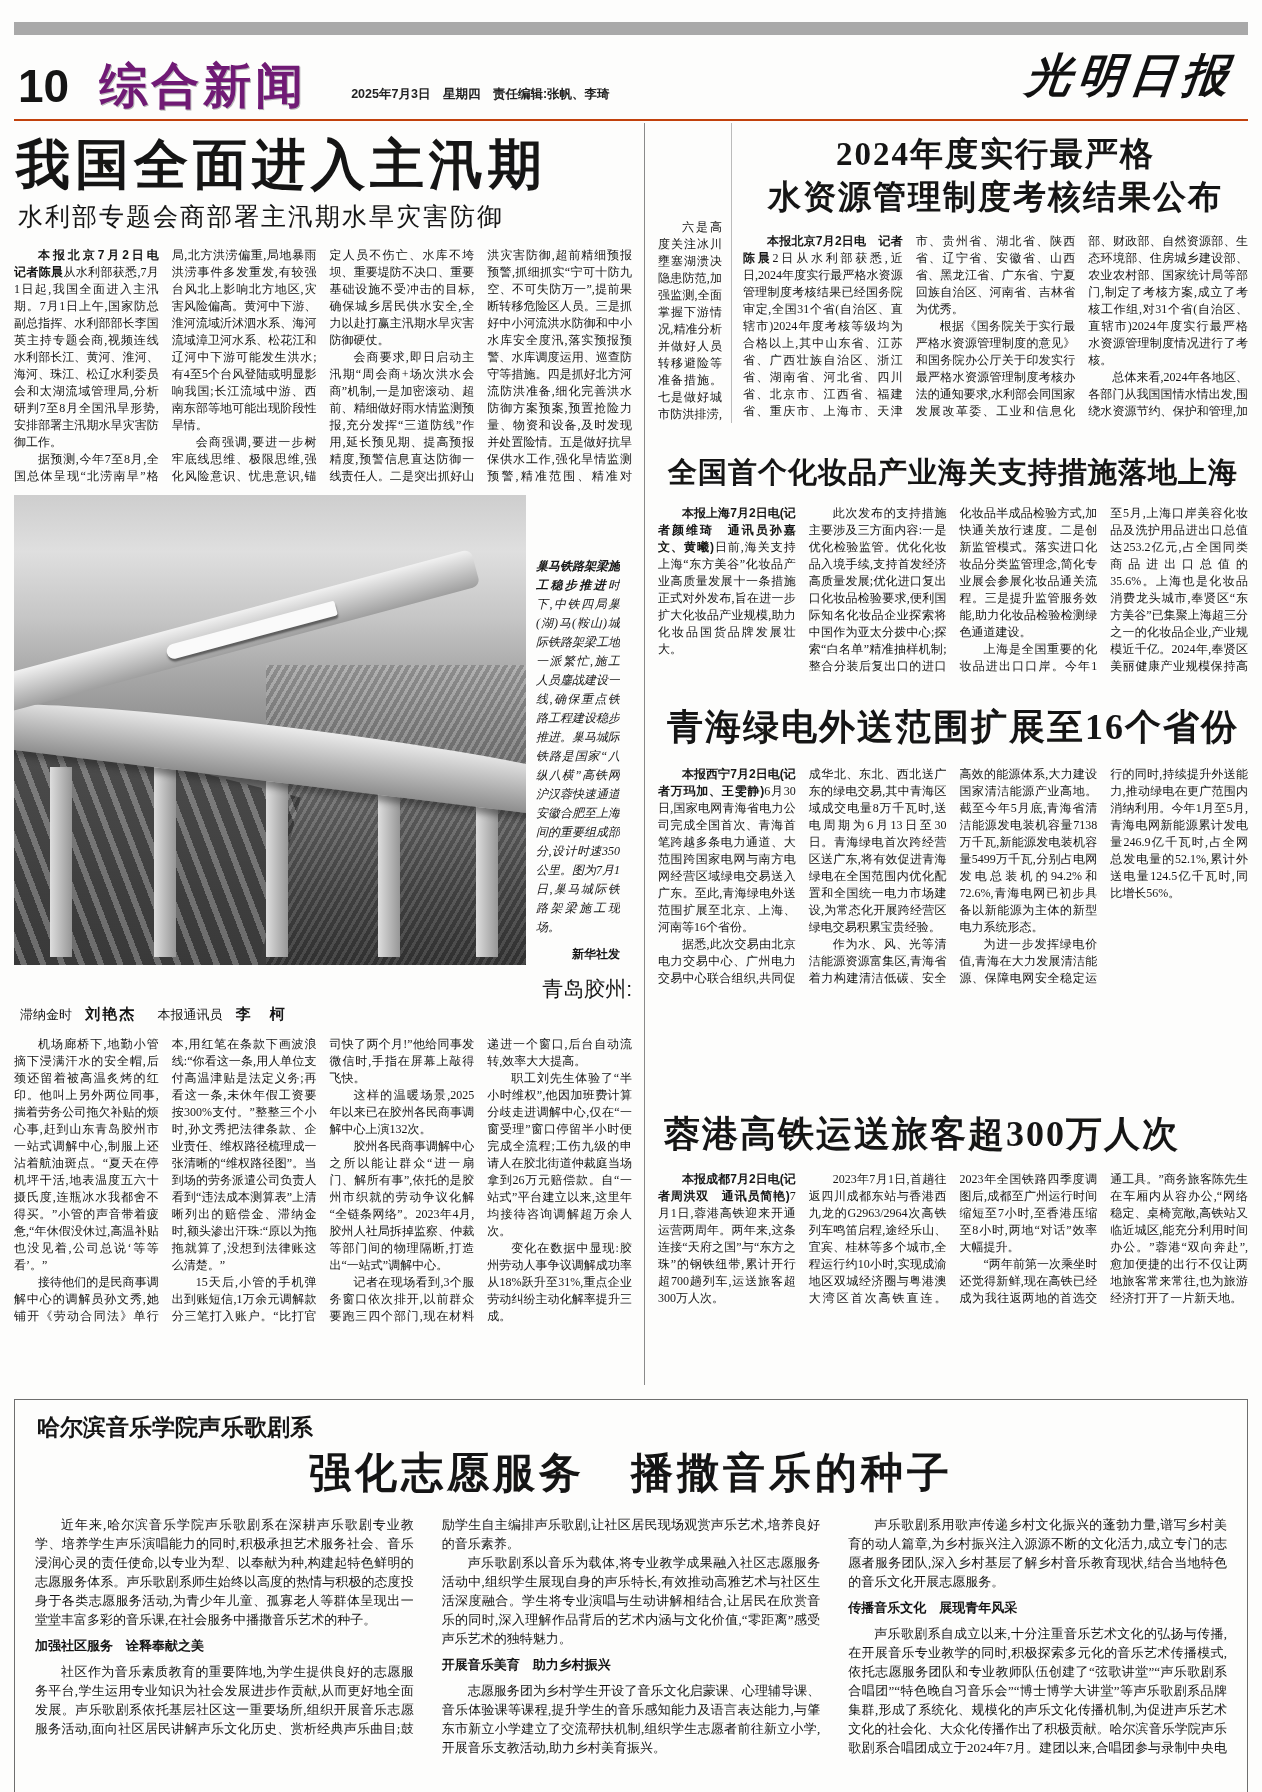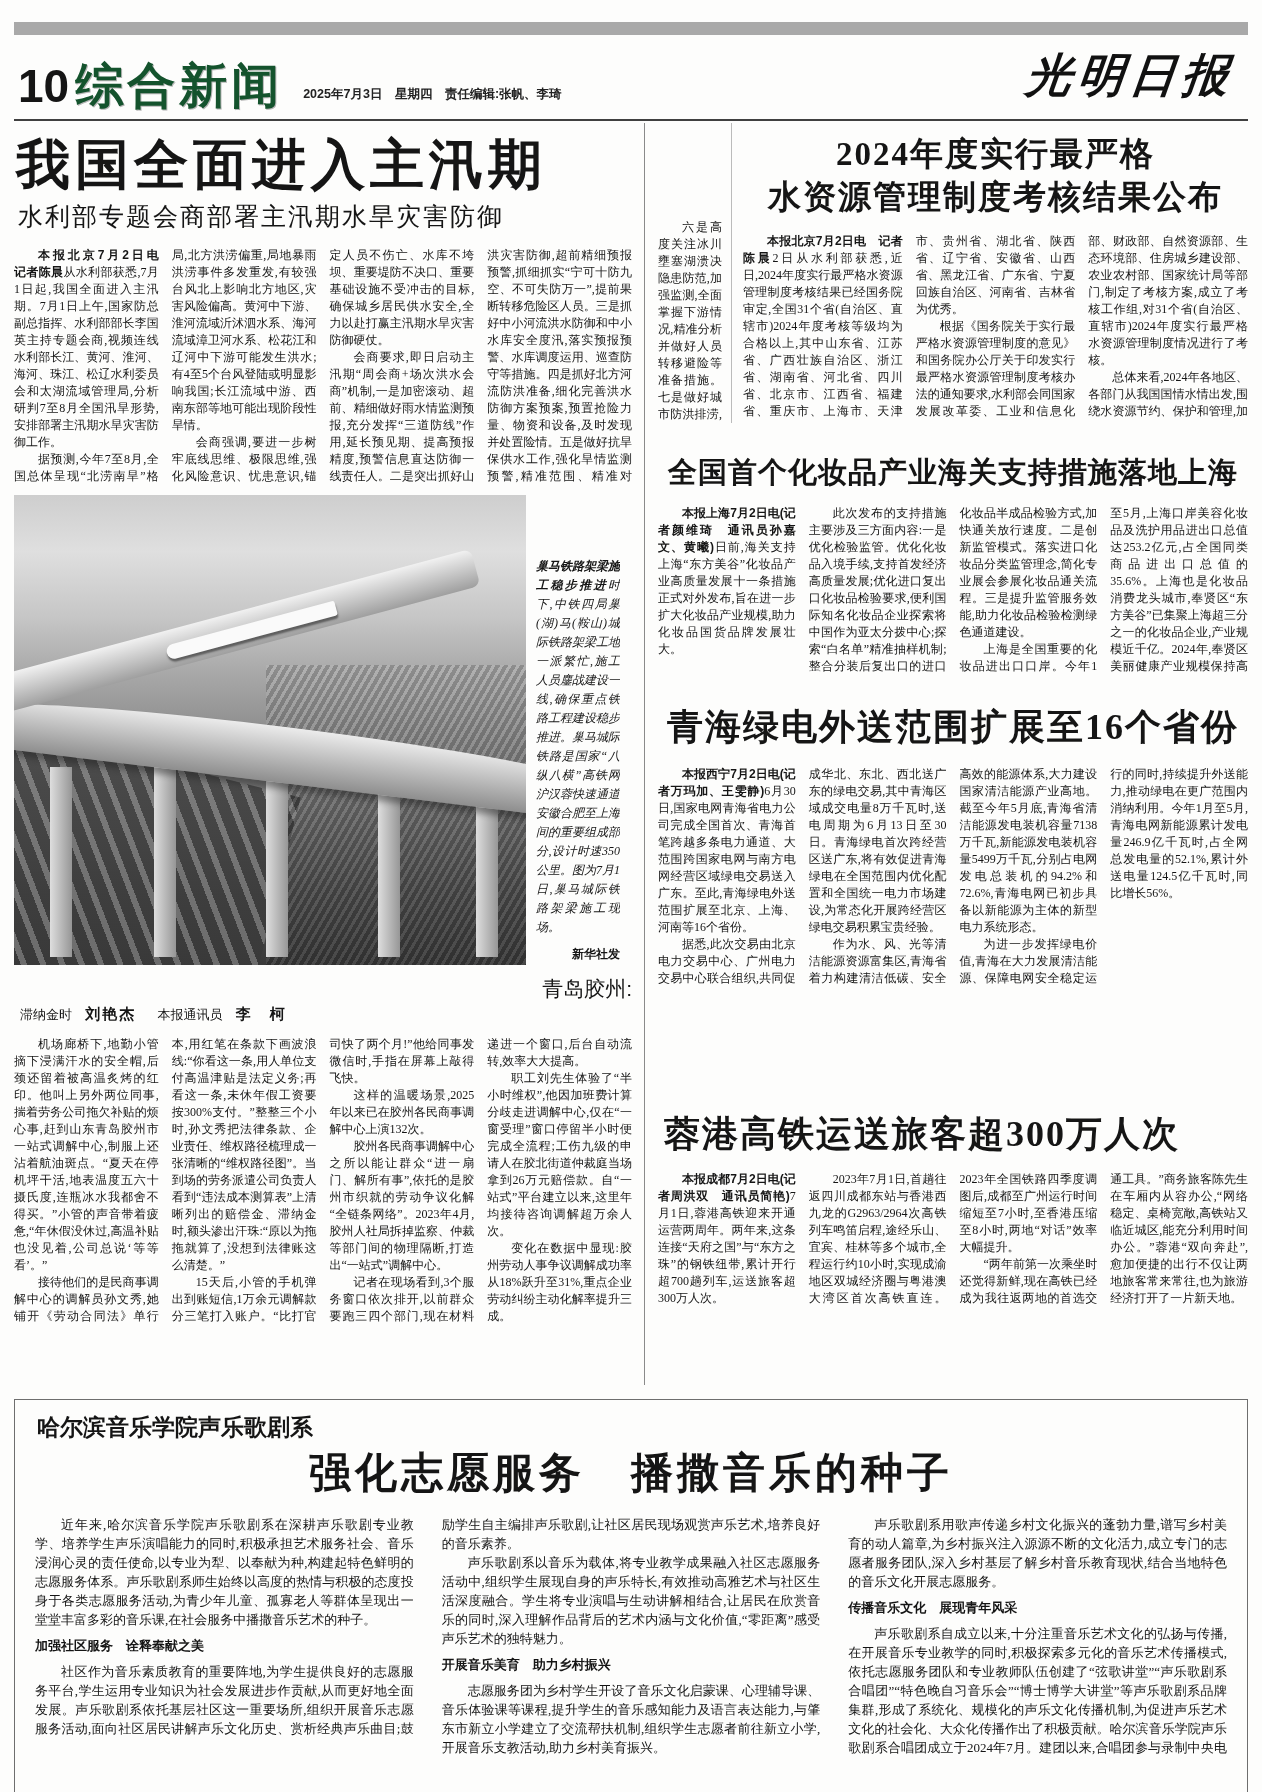--- a/index.html
+++ b/index.html
@@ -1,25 +1,25 @@
 <!DOCTYPE html>
 <html lang="zh"><head>
 <meta charset="utf-8">
 <style>
   html,body{margin:0;padding:0;background:#f2f2f0;}
   .page{position:relative;width:1262px;height:1792px;margin:0 auto;background:#fdfdfc;
         box-sizing:border-box;padding:0 14px;overflow:hidden;
         font-family:"Liberation Serif","DejaVu Serif",serif;color:#151515;}
   
   .topbar{height:13px;background:#a9a9a9;margin-top:22px;}
-  .header-row{display:flex;align-items:flex-end;gap:6px;padding:10px 4px 12px 4px;
-              border-bottom:2px solid #404040;}
+  .header-row{display:flex;align-items:flex-end;gap:30px;padding:10px 4px 12px 4px;
+              border-bottom:2px solid #c2410c;}
   .pagenum{font-family:"Liberation Sans",sans-serif;font-weight:bold;font-size:46px;line-height:.9;}
   .section-title{font-family:"Liberation Sans",sans-serif;font-weight:bold;font-size:48px;
-                 line-height:.9;color:#14532d;letter-spacing:4px;
+                 line-height:.9;color:#701a75;letter-spacing:4px;
                  text-shadow:1px 1px 0 #b5b5b5;text-align:right;}
   .date-line{font-family:"Liberation Sans",sans-serif;font-weight:bold;font-size:12.5px;
              color:#222;margin:0 0 4px 14px;}
   .masthead{margin-left:auto;font-size:46px;font-weight:bold;font-style:italic;
             letter-spacing:6px;color:#111;transform:skewX(-6deg);padding-right:10px;}
   
   .body-text p{margin:0;text-indent:2em;font-size:12px;line-height:17px;text-align:justify;}
   .dl{font-family:"Liberation Sans",sans-serif;font-weight:bold;}
   
   .main-row{display:flex;margin-top:2px;}

